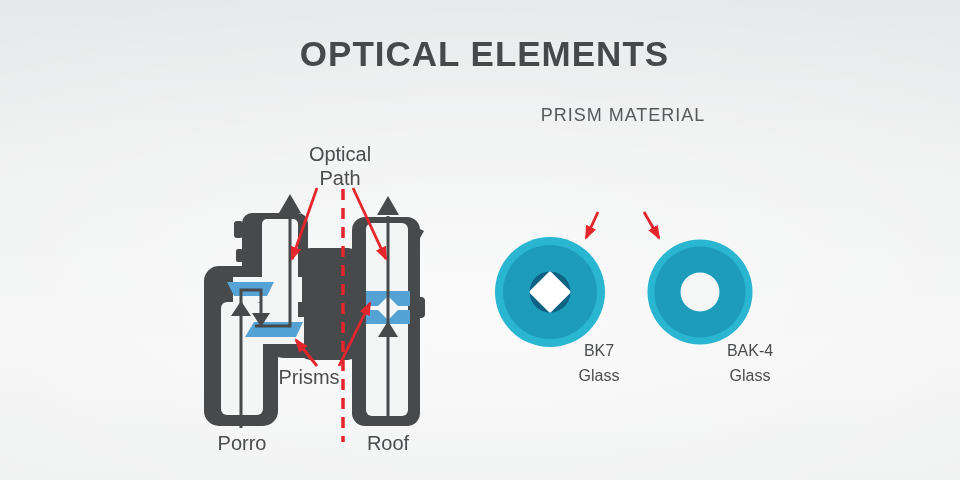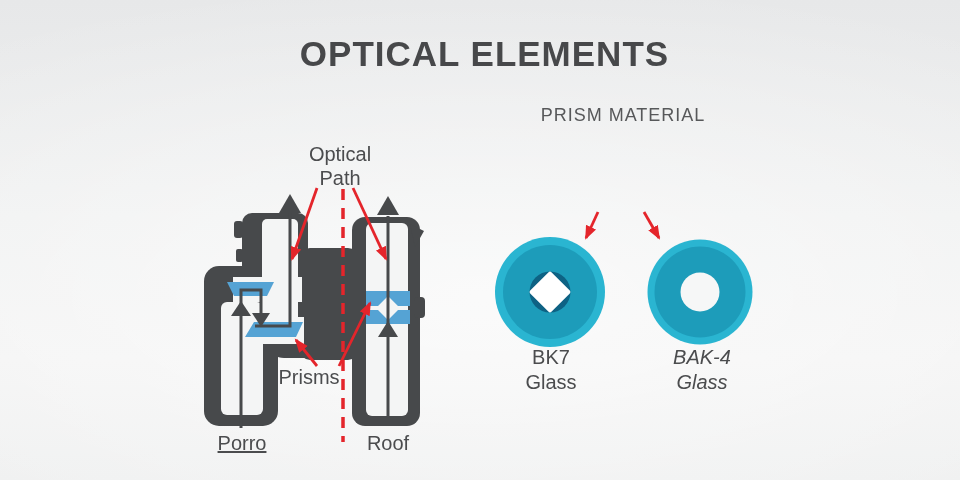--- a/index.html
+++ b/index.html
@@ -17,21 +17,21 @@
   .ctr{transform:translateX(-50%);text-align:center;}
   .title{
     top:34px;left:0;right:0;text-align:center;
     font-size:35px;font-weight:bold;letter-spacing:1px;
     color:#47484a;
   }
   .heading{
     top:105px;font-size:18px;letter-spacing:1px;color:#57585a;
   }
   .lbl{font-size:20px;color:#4b4c4e;line-height:24px;}
-  .mat-label{top:345px;font-size:20px;color:#4b4c4e;line-height:25px;}
+  .mat-label{top:338px;font-size:16px;color:#4b4c4e;line-height:25px;margin-left:48px;}
   svg{position:absolute;top:0;left:0;}
   .dk{fill:#47494b;}
   .wh{fill:#f4f5f5;}
   .pathline{stroke:#47494b;stroke-width:3;fill:none;}
 </style>
 </head>
 <body>
 
 <div class="canvas">
 
@@ -103,26 +103,26 @@
 
   <div class="abs title">OPTICAL ELEMENTS</div>
 
   <div class="abs ctr lbl" style="left:340px;top:142px;">
     <div>Optical</div>
     <div>Path</div>
   </div>
 
   <div class="abs ctr heading" style="left:623px;">PRISM MATERIAL</div>
   <div class="abs ctr lbl" style="left:309px;top:365px;">Prisms</div>
-  <div class="abs ctr lbl" style="left:242px;top:431px;text-decoration:underline;">Porro</div>
+  <div class="abs ctr lbl" style="left:242px;top:431px;">Porro</div>
   <div class="abs ctr lbl" style="left:388px;top:431px;">Roof</div>
 
 
   <div class="abs ctr mat-label" style="left:551px;">
     <div>BK7</div>
     <div>Glass</div>
   </div>
-  <div class="abs ctr mat-label" style="left:702px;font-style:italic;">
+  <div class="abs ctr mat-label" style="left:702px;">
     <div>BAK-4</div>
     <div>Glass</div>
   </div>
 
 </div>
 
 </body></html>

